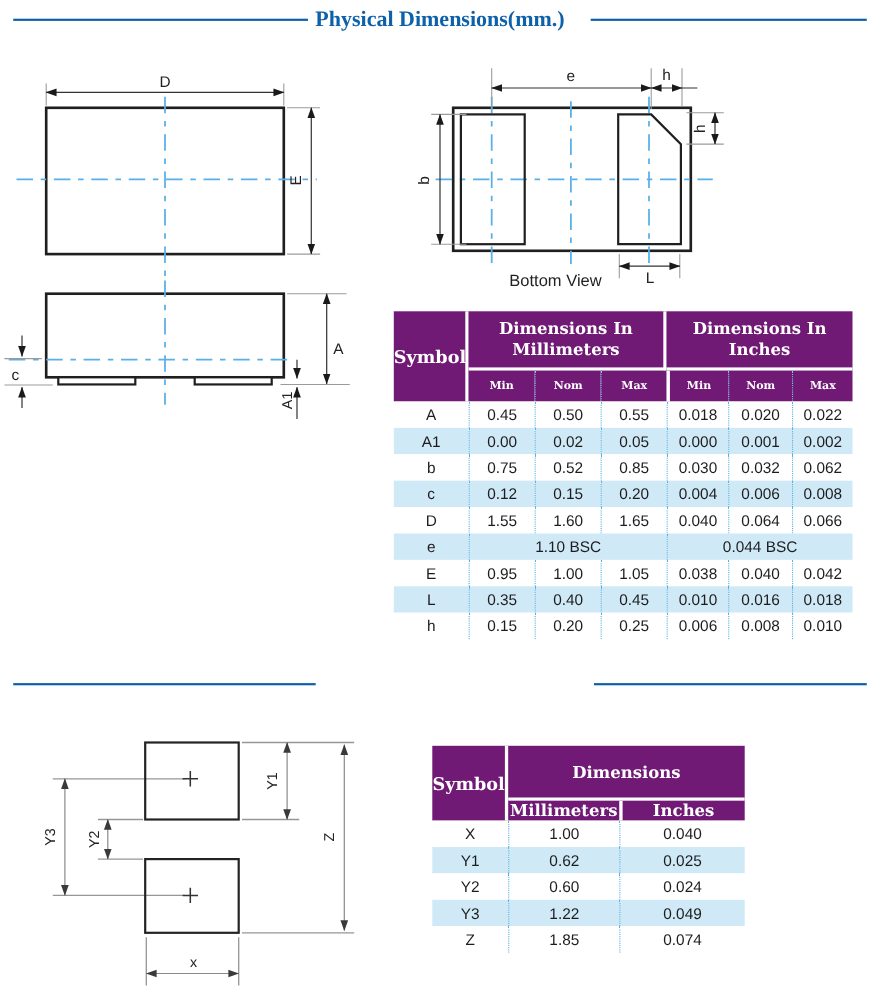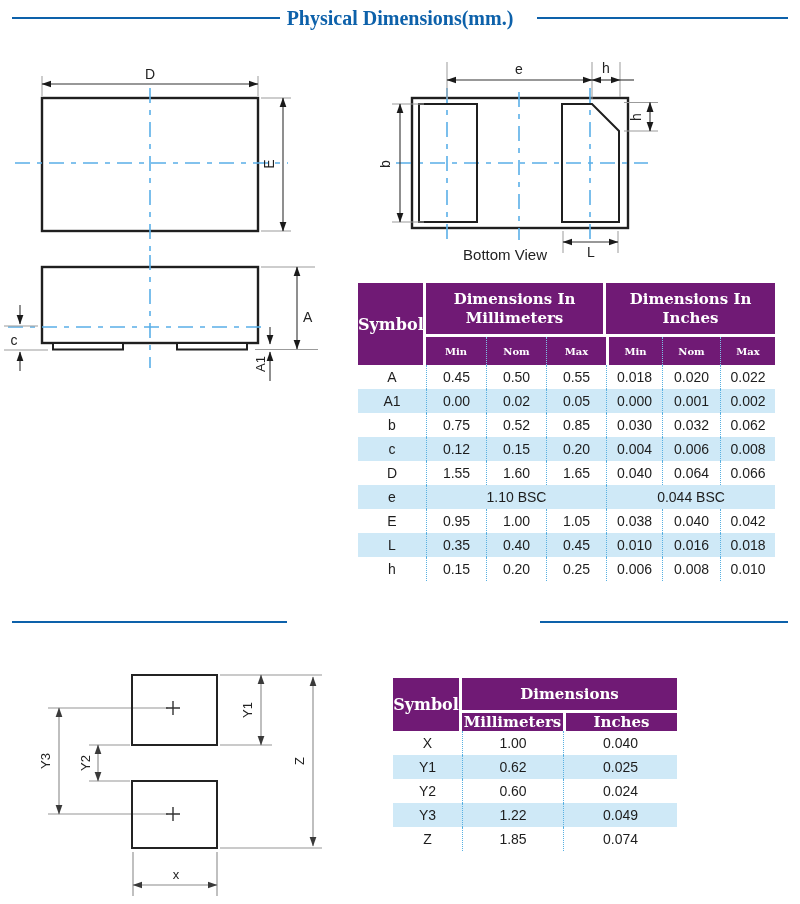--- a/index.html
+++ b/index.html
@@ -17,21 +17,21 @@
   .t1 thead th.grp{font-size:15px;height:54px;line-height:19px;border-bottom:3px solid #fff;}
   .t1 thead th.gsep{border-right:3px solid #fff;}
   .t1 thead tr.sub th{font-size:10px;height:28px;}
   .t1 thead tr.sub th.dot{border-left:1px dotted #7fc3e8;}
   .t1 thead tr.sub th.wsep{border-left:3px solid #fff;}
   .t1 tbody td{height:24px;line-height:24px;font-size:14px;background:#ffffff;}
   .t1 tbody tr.alt td{background:#cfe9f7;}
   .t1 tbody td.dot{border-left:1px dotted #58b0e1;}
   .t2{left:393px;top:678px;width:284px;}
   .t2 thead th.sym{font-size:16px;border-right:3px solid #fff;}
-  .t2 thead th.grp{font-size:15px;height:35px;border-bottom:3px solid #fff;}
+  .t2 thead th.grp{font-size:15px;height:50px;border-bottom:3px solid #fff;}
   .t2 thead tr.sub th{font-size:15px;height:14px;}
   .t2 thead tr.sub th.wsep{border-left:3px solid #fff;margin-left:32px;}
   .t2 tbody td{height:24px;line-height:24px;font-size:14px;background:#ffffff;}
   .t2 tbody tr.alt td{background:#cfe9f7;}
   .t2 tbody td.dot{border-left:1px dotted #58b0e1;}
   
   svg{position:absolute;}
   svg text{font-family:"Liberation Sans",sans-serif;font-size:14px;fill:#222;}
   svg text.small{font-size:13px;}
   svg text.cap{font-size:15px;}

